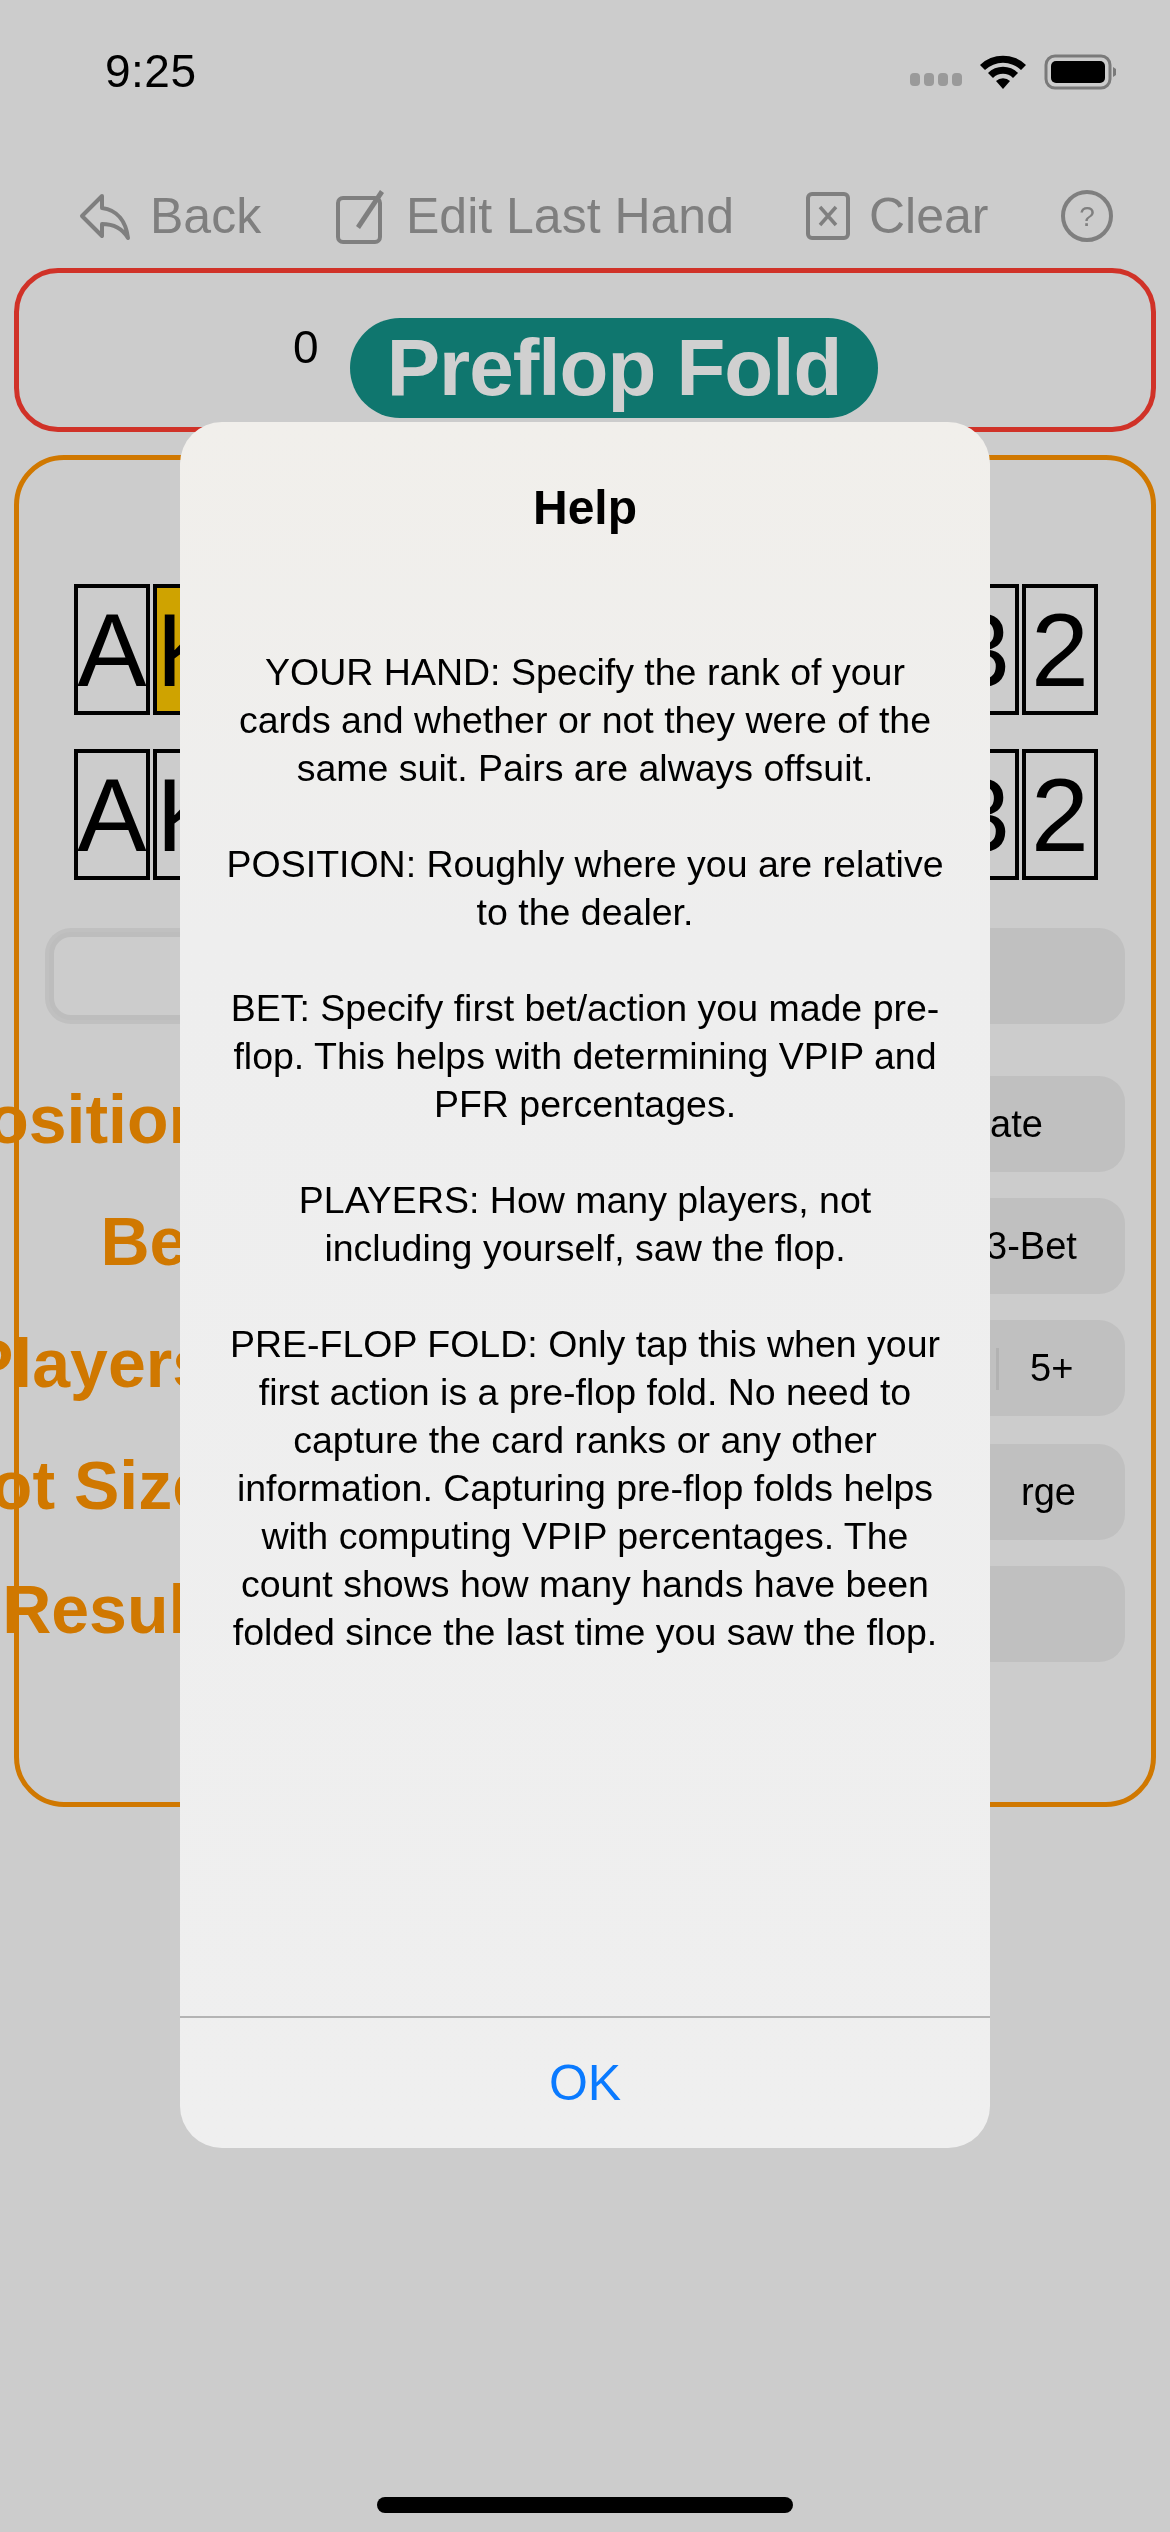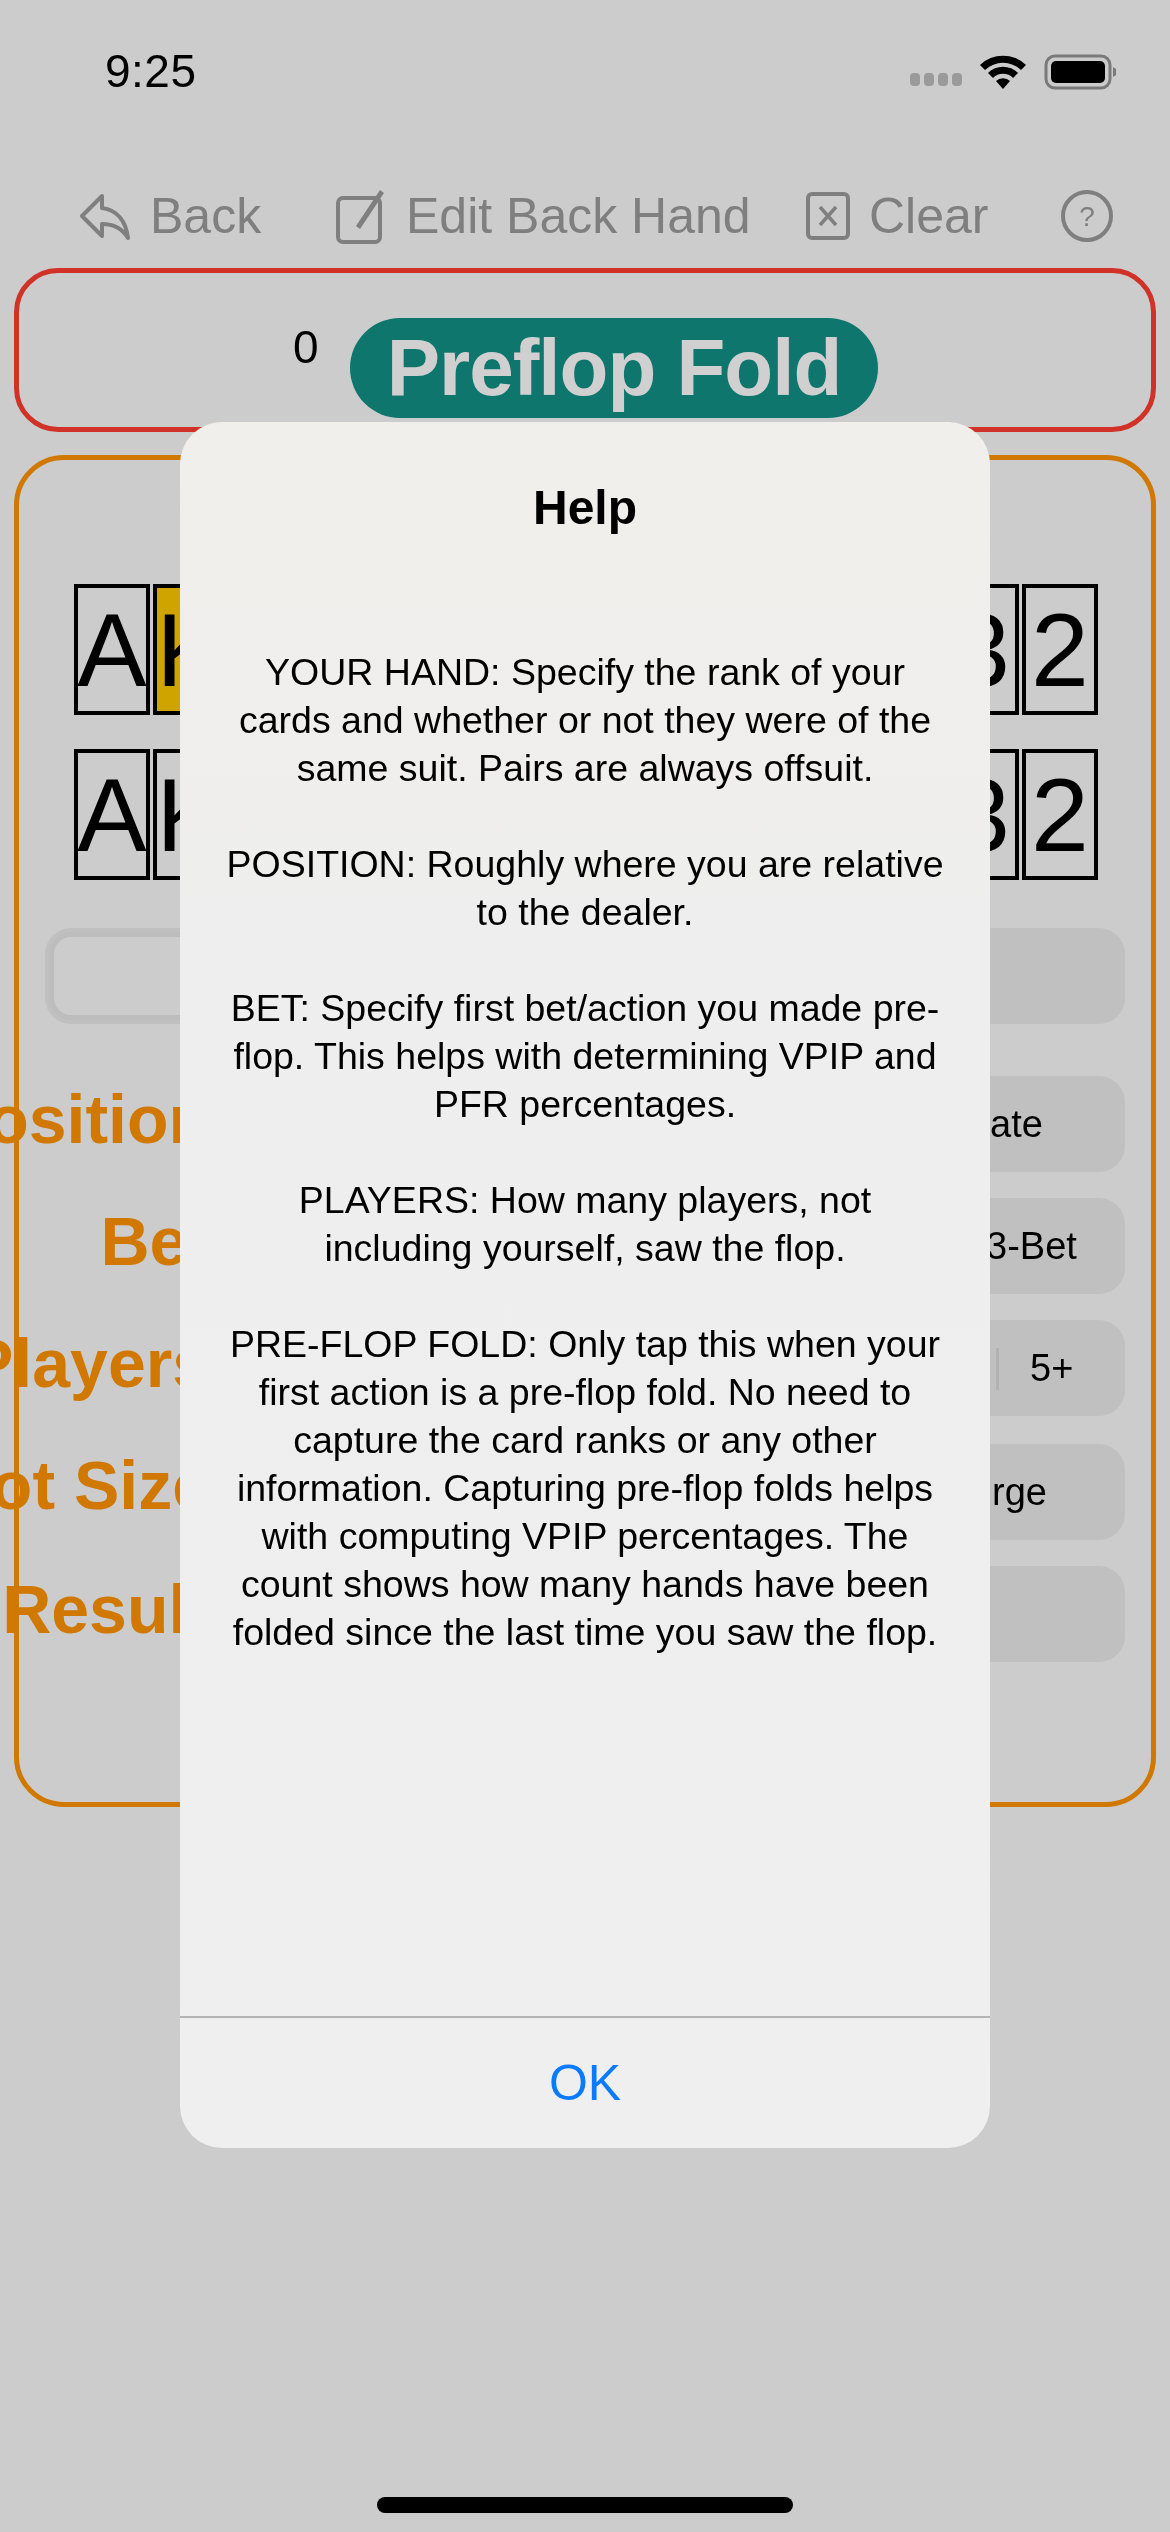--- a/index.html
+++ b/index.html
@@ -81,21 +81,21 @@
     <svg width="56" height="56" viewBox="0 0 56 56">
         <path d="M24 8 L4 28 L24 48 L24 36 C36 36 44 40 50 50 C48 34 40 22 24 20 Z" fill="none" stroke="#7f7f7f" stroke-width="4" stroke-linejoin="round"></path>
       </svg>
     <span>Back</span>
   </div>
   <div class="tb-btn tb-edit">
     <svg width="56" height="60" viewBox="0 0 56 60">
         <rect x="4" y="12" width="42" height="44" rx="5" fill="none" stroke="#7f7f7f" stroke-width="4"></rect>
         <path d="M22 40 L46 4 L50 7 L26 43 Z" fill="#7f7f7f"></path>
       </svg>
-    <span>Edit Back Hand</span>
+    <span>Edit Last Hand</span>
   </div>
   <div class="tb-btn tb-clear">
     <svg width="48" height="52" viewBox="0 0 48 52">
         <rect x="3" y="4" width="40" height="44" rx="4" fill="none" stroke="#7f7f7f" stroke-width="4"></rect>
         <path d="M15 17 L31 35 M31 17 L15 35" stroke="#7f7f7f" stroke-width="3.5"></path>
       </svg>
     <span>Clear</span>
   </div>
   <div class="tb-btn tb-help">
     <svg width="54" height="54" viewBox="0 0 54 54">
@@ -157,21 +157,21 @@
 </div>
 
 <div class="row-label" style="left:-230px; top:1324px;">Players</div>
 <div class="seg-row" style="top:1320px;">
   <span class="divider" style="left:666px;"></span>
   <span class="frag" style="left:700px;">5+</span>
 </div>
 
 <div class="row-label" style="left:-230px; top:1446px;">Pot Size</div>
 <div class="seg-row" style="top:1444px;">
-  <span class="frag" style="left:662px;text-align:right;">rge</span>
+  <span class="frag" style="left:691px;text-align:right;">rge</span>
 </div>
 
 <div class="row-label" style="left:-230px; top:1570px;">Result</div>
 <div class="seg-row" style="top:1566px;"></div>
 
 <div class="overlay">
   <div class="dialog">
     <div class="dialog-title">Help</div>
     <div class="dialog-body">
       <p>YOUR HAND: Specify the rank of your cards and whether or not they were of the same suit.  Pairs are always offsuit.</p>

